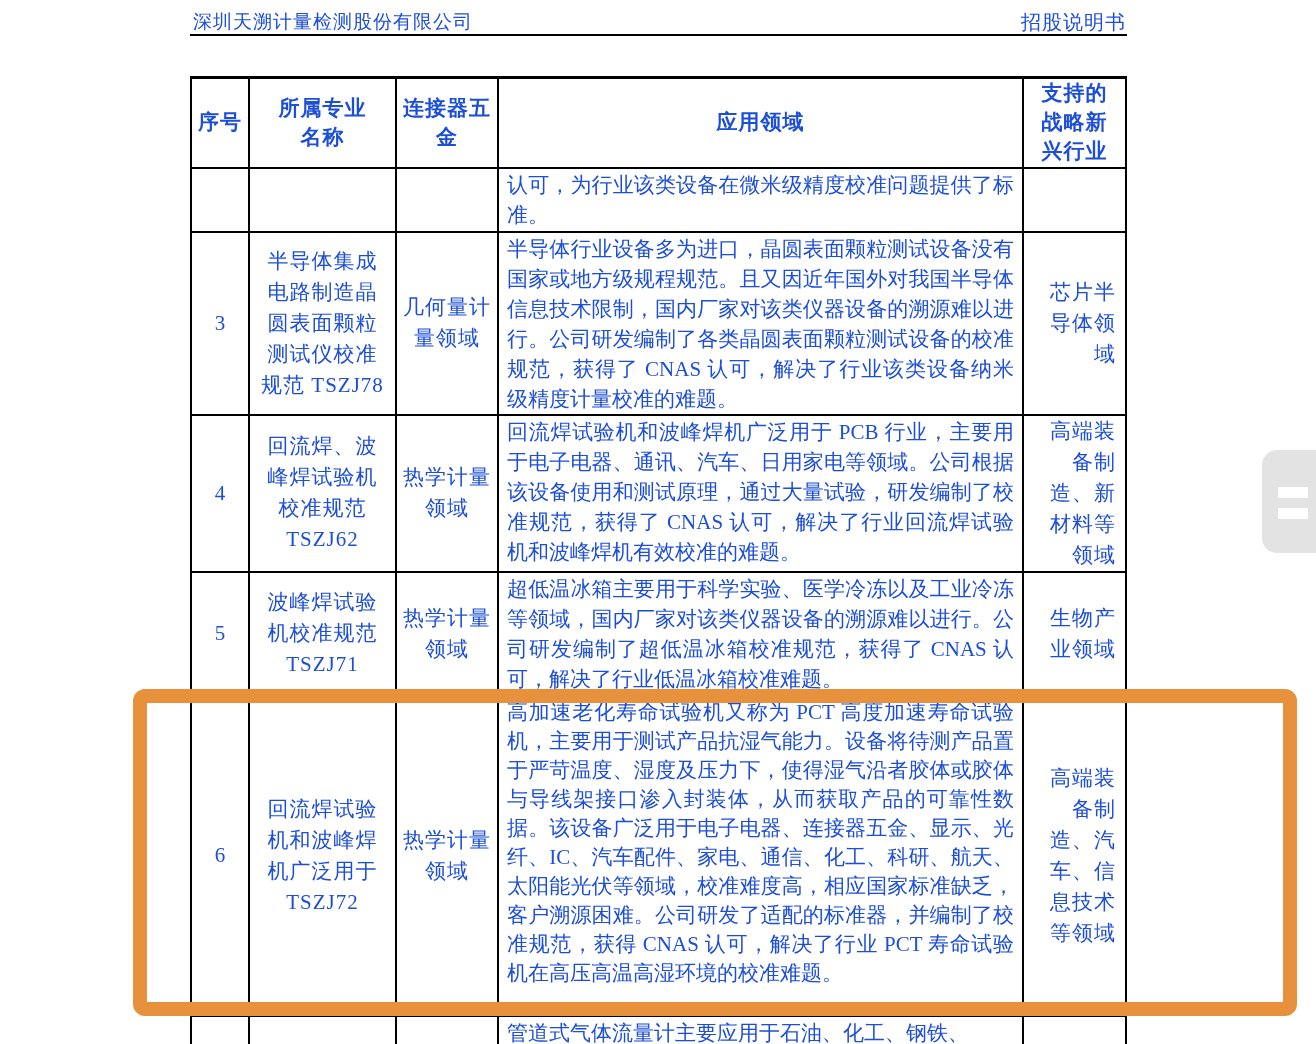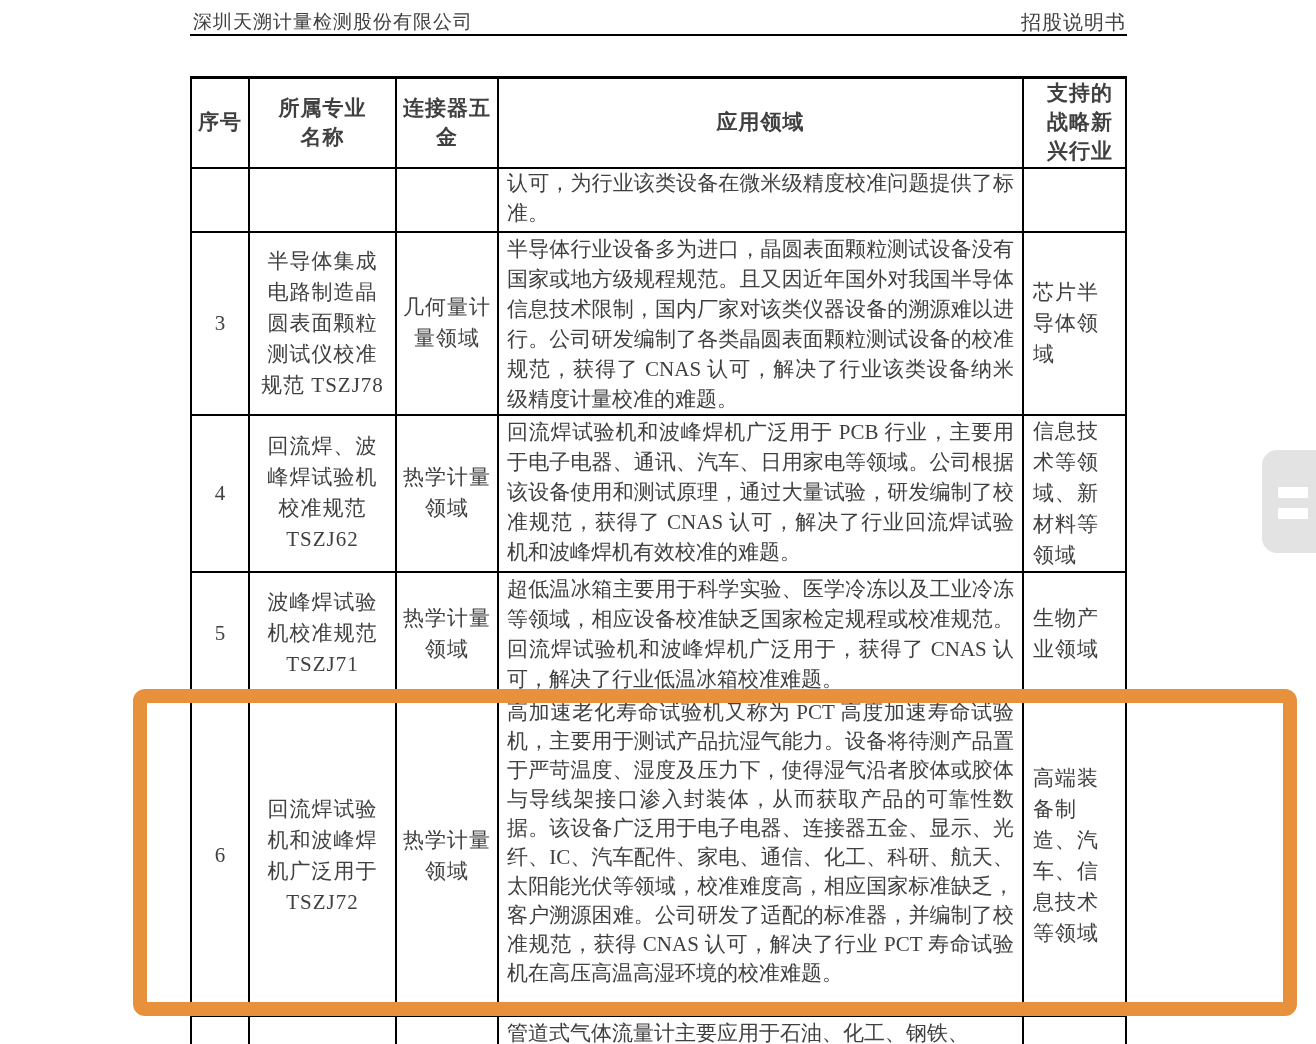--- a/index.html
+++ b/index.html
@@ -3,21 +3,21 @@
 <meta charset="utf-8">
 <style>
   * { margin:0; padding:0; box-sizing:border-box; }
   html,body { background:#ffffff; }
   .page {
     position:relative;
     width:1316px; height:1044px;
     background:#ffffff;
     overflow:hidden;
     font-family:"Liberation Serif","DejaVu Serif",serif;
-    color:#404040;
+    color:#1d4ed8;
   }
   
   .doc-header-left {
     position:absolute; left:193px; top:9px;
     font-size:19px; letter-spacing:1px;
   }
   .doc-header-right {
     position:absolute; right:190px; top:9px;
     font-size:20px; letter-spacing:1px;
   }
@@ -46,24 +46,24 @@
   td.c-seq  { text-align:center; }
   td.c-name { padding:0 7px; line-height:31px; letter-spacing:1px; text-align:center; }
   td.c-field{ padding:0 6px; line-height:31px; letter-spacing:1px; text-align:center; }
   td.c-app  {
     padding:1px 8px 0 8px;
     line-height:30px;
     text-align:justify;
     vertical-align:top;
   }
   td.c-app.tight { line-height:29px; }
-  td.c-ind  { padding:0 9px; line-height:31px; text-align:left; letter-spacing:1px; }
+  td.c-ind  { padding:0 9px; line-height:31px; text-align:right; letter-spacing:1px; }
   
   tr.r-head { height:90px; }
-  tr.r-cont { height:64px;font-family:Liberation Mono, monospace; }
+  tr.r-cont { height:64px; }
   tr.r-3    { height:183px; }
   tr.r-4    { height:152px; }
   tr.r-5    { height:124px; }
   tr.r-6    { height:320px; }
   tr.r-7    { height:120px; }
   
   .highlight-box {
     position:absolute;
     left:133px; top:689px;
     width:1164px; height:327px;
@@ -107,21 +107,21 @@
       <col style="width:525px">
       <col style="width:103px">
     </colgroup>
     <thead>
       <tr class="r-head">
         <th>序号</th>
         <th style="white-space:pre-line">所属专业
 名称</th>
         <th>连接器五金</th>
         <th>应用领域</th>
-        <th style="padding:0 12px;text-align:right;">支持的战略新兴行业</th>
+        <th style="padding:0 12px;">支持的战略新兴行业</th>
       </tr>
     </thead>
     <tbody>
       <tr class="r-cont">
         <td class="c-seq"></td>
         <td class="c-name"></td>
         <td class="c-field"></td>
         <td class="c-app">认可，为行业该类设备在微米级精度校准问题提供了标准。</td>
         <td class="c-ind"></td>
       </tr>
@@ -130,27 +130,27 @@
         <td class="c-name">半导体集成电路制造晶圆表面颗粒测试仪校准规范 TSZJ78</td>
         <td class="c-field">几何量计量领域</td>
         <td class="c-app">半导体行业设备多为进口，晶圆表面颗粒测试设备没有国家或地方级规程规范。且又因近年国外对我国半导体信息技术限制，国内厂家对该类仪器设备的溯源难以进行。公司研发编制了各类晶圆表面颗粒测试设备的校准规范，获得了 CNAS 认可，解决了行业该类设备纳米级精度计量校准的难题。</td>
         <td class="c-ind">芯片半导体领域</td>
       </tr>
       <tr class="r-4">
         <td class="c-seq">4</td>
         <td class="c-name">回流焊、波峰焊试验机校准规范 TSZJ62</td>
         <td class="c-field">热学计量领域</td>
         <td class="c-app">回流焊试验机和波峰焊机广泛用于 PCB 行业，主要用于电子电器、通讯、汽车、日用家电等领域。公司根据该设备使用和测试原理，通过大量试验，研发编制了校准规范，获得了 CNAS 认可，解决了行业回流焊试验机和波峰焊机有效校准的难题。</td>
-        <td class="c-ind">信息技术等领域、新材料等领域</td>
+        <td class="c-ind">高端装备制造、新材料等领域</td>
       </tr>
       <tr class="r-5">
         <td class="c-seq">5</td>
         <td class="c-name">波峰焊试验机校准规范 TSZJ71</td>
         <td class="c-field">热学计量领域</td>
-        <td class="c-app">超低温冰箱主要用于科学实验、医学冷冻以及工业冷冻等领域，相应设备校准缺乏国家检定规程或校准规范。回流焊试验机和波峰焊机广泛用于，获得了 CNAS 认可，解决了行业低温冰箱校准难题。</td>
+        <td class="c-app">超低温冰箱主要用于科学实验、医学冷冻以及工业冷冻等领域，国内厂家对该类仪器设备的溯源难以进行。公司研发编制了超低温冰箱校准规范，获得了 CNAS 认可，解决了行业低温冰箱校准难题。</td>
         <td class="c-ind">生物产业领域</td>
       </tr>
       <tr class="r-6">
         <td class="c-seq">6</td>
         <td class="c-name">回流焊试验机和波峰焊机广泛用于 TSZJ72</td>
         <td class="c-field">热学计量领域</td>
         <td class="c-app tight">高加速老化寿命试验机又称为 PCT 高度加速寿命试验机，主要用于测试产品抗湿气能力。设备将待测产品置于严苛温度、湿度及压力下，使得湿气沿者胶体或胶体与导线架接口渗入封装体，从而获取产品的可靠性数据。该设备广泛用于电子电器、连接器五金、显示、光纤、IC、汽车配件、家电、通信、化工、科研、航天、太阳能光伏等领域，校准难度高，相应国家标准缺乏，客户溯源困难。公司研发了适配的标准器，并编制了校准规范，获得 CNAS 认可，解决了行业 PCT 寿命试验机在高压高温高湿环境的校准难题。</td>
         <td class="c-ind">高端装备制造、汽车、信息技术等领域</td>
       </tr>
       <tr class="r-7">

